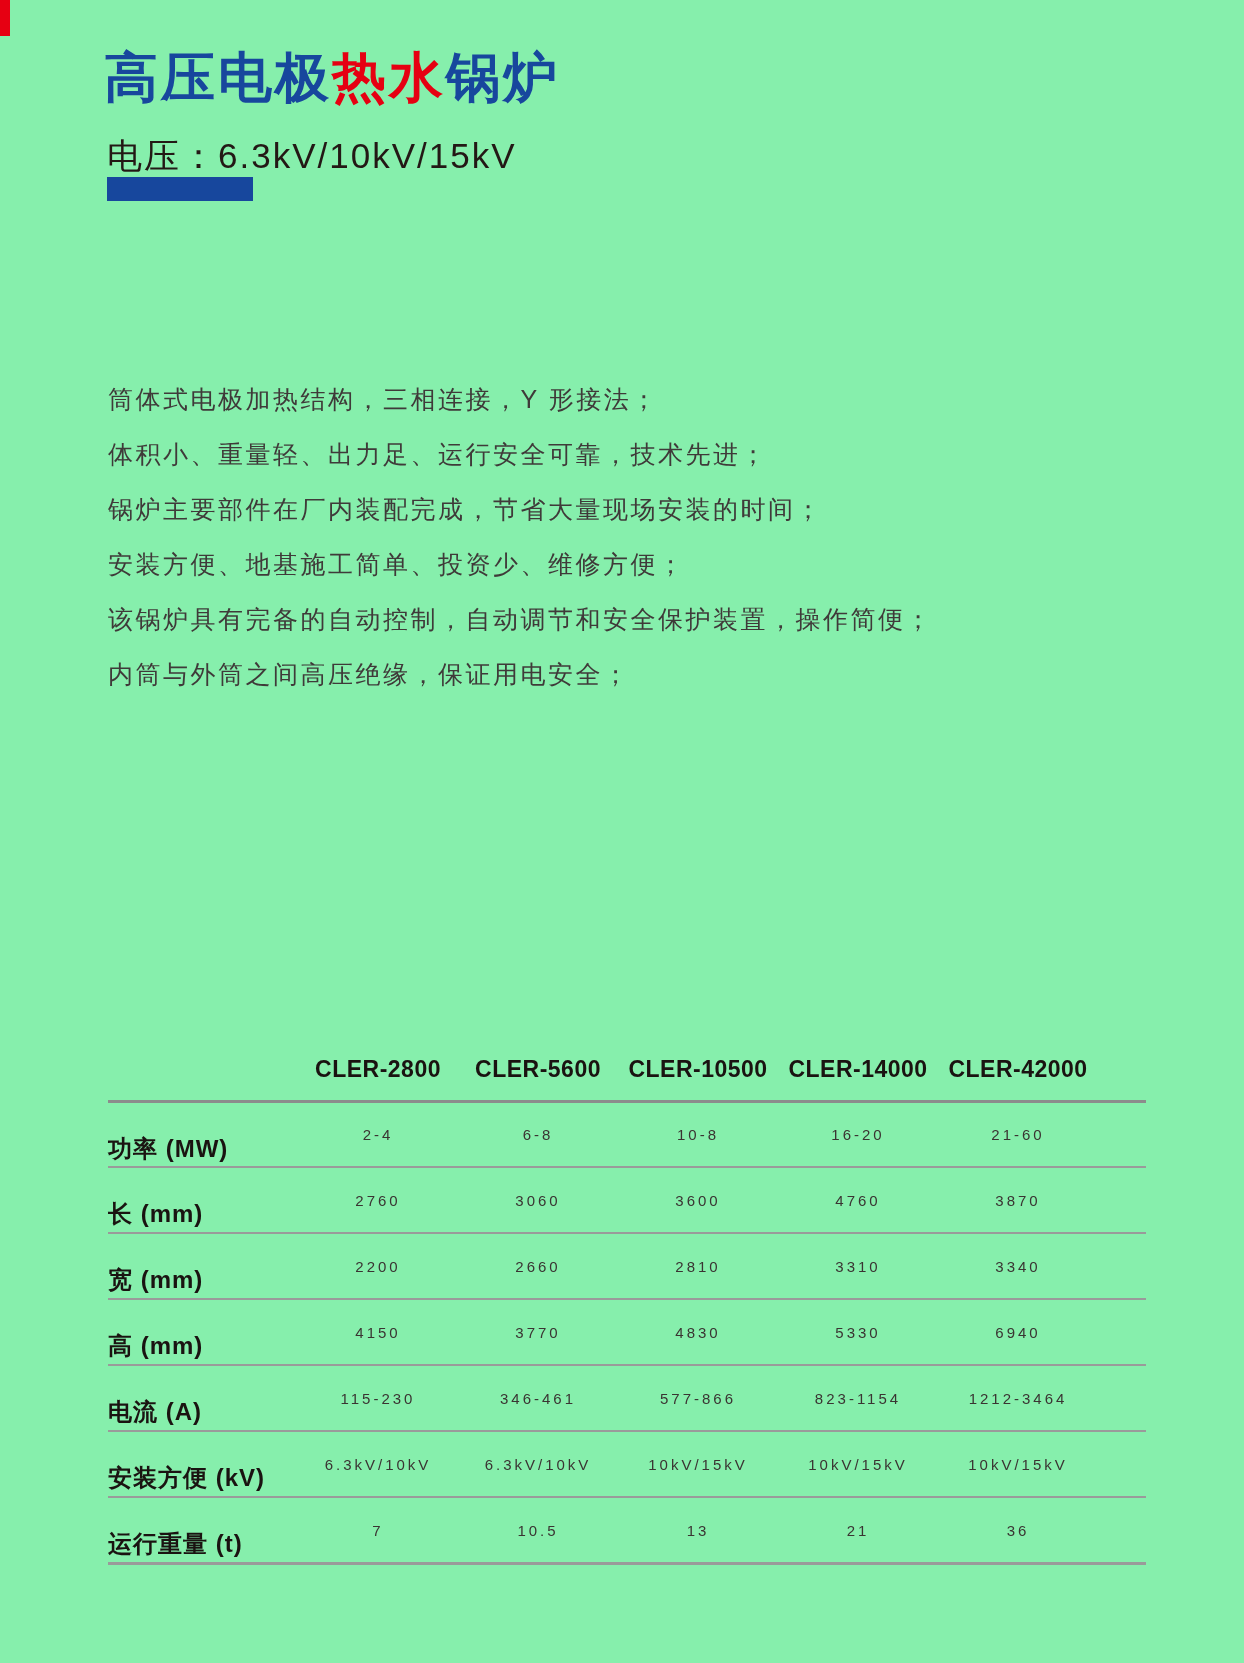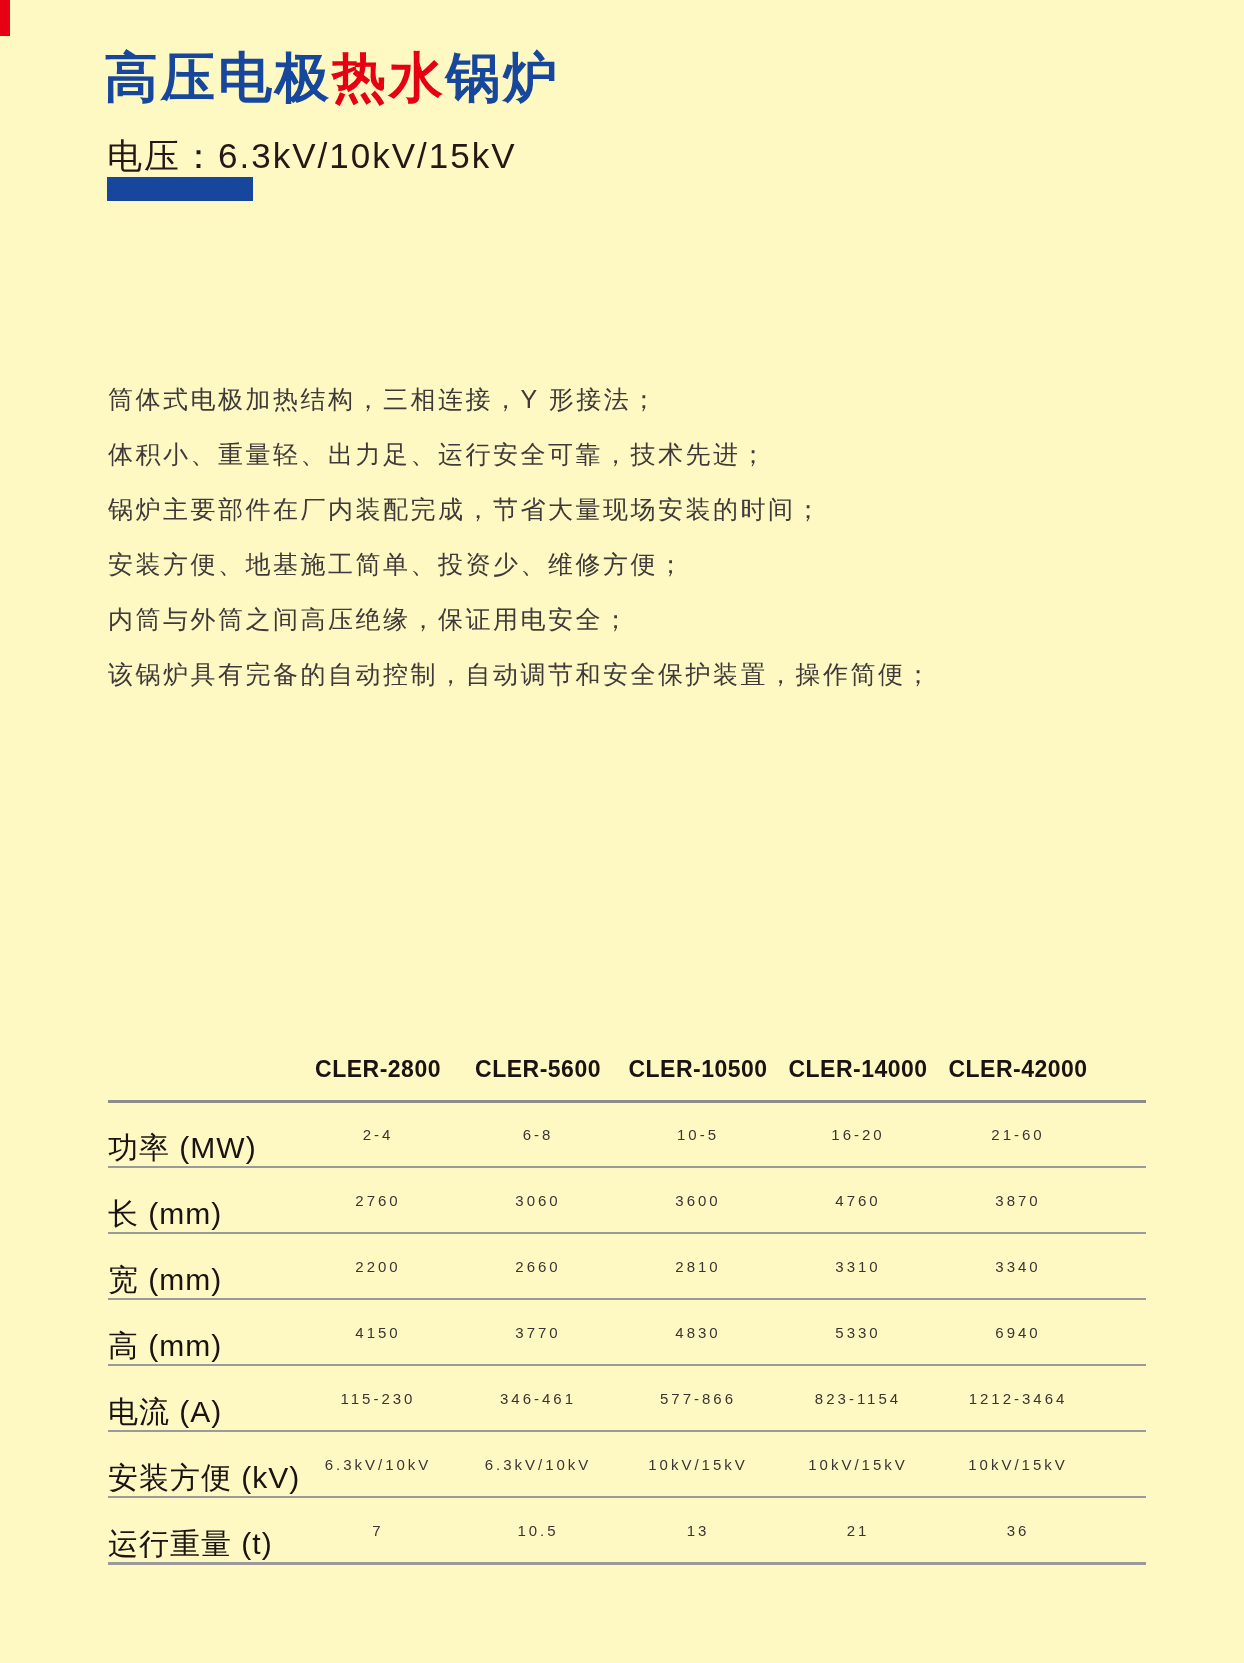--- a/index.html
+++ b/index.html
@@ -1,21 +1,21 @@
 <!DOCTYPE html>
 <html><head>
 <meta charset="utf-8">
 <style>
   * { margin: 0; padding: 0; box-sizing: border-box; }
   html, body { background: #ffffff; }
   .page {
     position: relative;
     width: 1244px;
     height: 1663px;
-    background: #fef9c3;
+    background: #86efac;
     overflow: hidden;
     font-family: "Liberation Sans", "DejaVu Sans", sans-serif;
   }
   .red-corner {
     position: absolute;
     left: 0; top: 0;
     width: 10px; height: 36px;
     background: #e60012;
   }
   .title {
@@ -73,22 +73,22 @@
     display: flex;
     align-items: center;
     height: 66px;
     border-top: 2.5px solid #9a9a9a;
   }
   .t-row.first { border-top: 3px solid #8c8c8c; }
   .spec-table .t-bottom { border-top: 3px solid #9a9a9a; height: 0; }
   .t-label-cell {
     width: 190px;
     flex: 0 0 190px;
-    font-size: 30px;
-    font-weight: 400;
+    font-size: 24px;
+    font-weight: 700;
     color: #1a1311;
     letter-spacing: 1px;
     white-space: nowrap;
     margin-top: 28px;
   }
   .t-cell {
     width: 160px;
     flex: 0 0 160px;
     text-align: center;
     font-size: 15px;
@@ -116,40 +116,40 @@
 
   <div class="subtitle">电压：6.3kV/10kV/15kV</div>
 
   <div class="blue-bar"></div>
 
   <ul class="features">
     <li>筒体式电极加热结构，三相连接，Y 形接法；</li>
     <li>体积小、重量轻、出力足、运行安全可靠，技术先进；</li>
     <li>锅炉主要部件在厂内装配完成，节省大量现场安装的时间；</li>
     <li>安装方便、地基施工简单、投资少、维修方便；</li>
+    <li>该锅炉具有完备的自动控制，自动调节和安全保护装置，操作简便；</li>
     <li>内筒与外筒之间高压绝缘，保证用电安全；</li>
-    <li>该锅炉具有完备的自动控制，自动调节和安全保护装置，操作简便；</li>
   </ul>
 
   <div class="spec-table">
 
     <div class="t-head">
       <div class="t-label-cell"></div>
       <div class="t-cell">CLER-2800</div>
       <div class="t-cell">CLER-5600</div>
       <div class="t-cell">CLER-10500</div>
       <div class="t-cell">CLER-14000</div>
       <div class="t-cell">CLER-42000</div>
     </div>
 
     <div class="t-row first">
       <div class="t-label-cell">功率 (MW)</div>
       <div class="t-cell">2-4</div>
       <div class="t-cell">6-8</div>
-      <div class="t-cell">10-5</div>
+      <div class="t-cell">10-8</div>
       <div class="t-cell">16-20</div>
       <div class="t-cell">21-60</div>
     </div>
 
     <div class="t-row">
       <div class="t-label-cell">长 (mm)</div>
       <div class="t-cell">2760</div>
       <div class="t-cell">3060</div>
       <div class="t-cell">3600</div>
       <div class="t-cell">4760</div>

